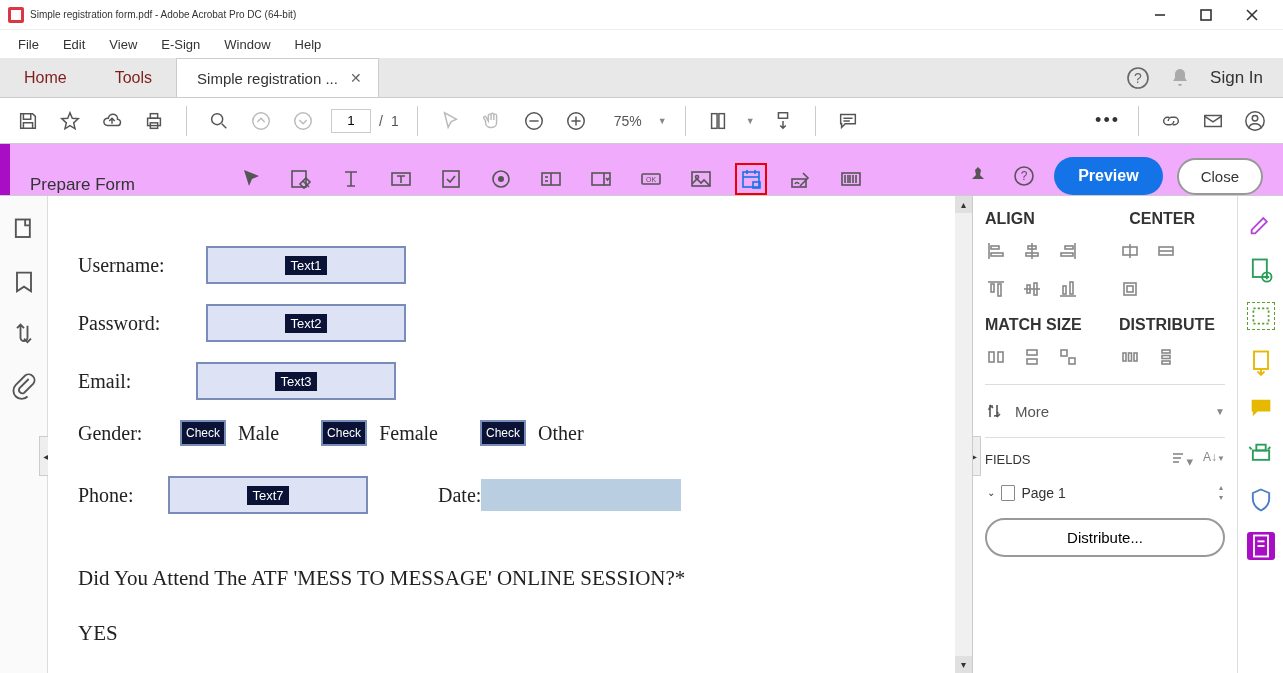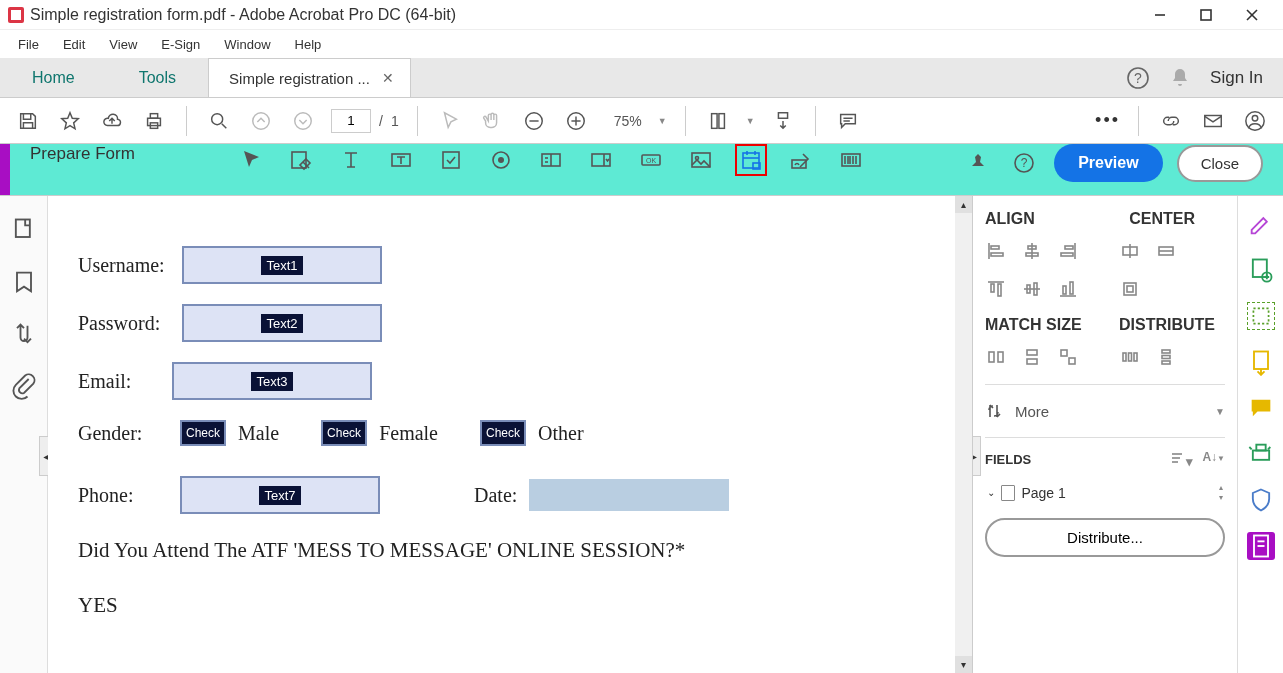--- a/index.html
+++ b/index.html
@@ -2,100 +2,100 @@
 <html><head>
 <meta charset="utf-8">
 <style>
   * { box-sizing: border-box; margin: 0; padding: 0; }
   body { font-family: "Segoe UI", Arial, sans-serif; font-size: 14px; background: #fff; color: #333; overflow: hidden; width: 1283px; height: 673px; }
   
   
   .title-bar { height: 30px; display: flex; align-items: center; padding: 0 8px; background: #fff; border-bottom: 1px solid #eee; }
   .title-bar .app-icon { width: 16px; height: 16px; background: #dc3545; border-radius: 2px; margin-right: 6px; position: relative; }
   .title-bar .app-icon::after { content: ""; position: absolute; inset: 3px; background: #fff; }
-  .title-bar .title-text { flex: 1; font-size: 16px; color: #333; }
+  .title-bar .title-text { flex: 1; font-size: 10px; color: #333; }
   .title-bar .win-btn { width: 46px; height: 30px; display: flex; align-items: center; justify-content: center; cursor: pointer; font-size: 14px; color: #333; }
   
   
   .menu-bar { height: 28px; display: flex; align-items: center; padding: 0 8px; gap: 4px; }
   .menu-bar .menu-item { padding: 4px 10px; font-size: 13px; cursor: pointer; color: #333; }
   
   
   .tabs-row { height: 40px; display: flex; align-items: stretch; background: #e8e8e8; border-bottom: 1px solid #ccc; }
-  .tab-main { padding: 0 32px; display: flex; align-items: center; font-size: 16px; cursor: pointer; color: #0f766e; }
+  .tab-main { padding: 0 24px; display: flex; align-items: center; font-size: 16px; cursor: pointer; color: #7f1d1d; }
   .tab-doc { background: #fff; padding: 0 16px 0 20px; display: flex; align-items: center; font-size: 15px; color: #333; gap: 12px; border-top: 1px solid #ccc; border-left: 1px solid #ccc; border-right: 1px solid #ccc; }
   .tab-doc .close-x { font-size: 14px; cursor: pointer; color: #666; }
   .tabs-spacer { flex: 1; }
   .tabs-right { display: flex; align-items: center; gap: 18px; padding: 0 20px; }
   .icon-btn { width: 24px; height: 24px; display: flex; align-items: center; justify-content: center; cursor: pointer; color: #666; font-size: 18px; }
   .sign-in { font-size: 17px; color: #333; cursor: pointer; font-weight: 500; }
   
   
   .toolbar-main { height: 46px; display: flex; align-items: center; padding: 0 14px; gap: 14px; border-bottom: 1px solid #ccc; background: #fff; }
   .toolbar-main .tb-btn { width: 28px; height: 28px; display: flex; align-items: center; justify-content: center; cursor: pointer; color: #555; }
   .toolbar-main .tb-btn svg { width: 22px; height: 22px; }
   .toolbar-main .divider { width: 1px; height: 30px; background: #ccc; margin: 0 4px; }
   .toolbar-main .page-box { display: flex; align-items: center; gap: 8px; font-size: 14px; color: #555; }
   .toolbar-main .page-box input { width: 40px; height: 24px; text-align: center; border: 1px solid #ccc; }
   .toolbar-main .zoom-box { display: flex; align-items: center; gap: 6px; font-size: 14px; color: #555; }
   .toolbar-main .zoom-box .zoom-val { padding: 2px 10px; }
   .toolbar-main .spacer { flex: 1; }
   .toolbar-main .dots { font-size: 18px; letter-spacing: 2px; cursor: pointer; }
   
   
-  .prep-toolbar { height: 52px; display: flex; align-items: flex-start; background: #5eead4; border-bottom: 1px solid #ccc; }
+  .prep-toolbar { height: 52px; display: flex; align-items: flex-end; background: #f0abfc; border-bottom: 1px solid #ccc; }
   .prep-accent { width: 10px; height: 100%; background: #a80ec3; }
   .prep-label { font-size: 17px; padding: 0 20px; color: #333; font-weight: 500; }
   .prep-tools { display: flex; align-items: center; gap: 18px; margin-left: 80px; }
   .prep-tool { width: 32px; height: 32px; display: flex; align-items: center; justify-content: center; cursor: pointer; color: #555; }
   .prep-tool svg { width: 24px; height: 24px; }
   .prep-tool.selected { border: 2px solid #e00; }
   .prep-spacer { flex: 1; }
   .prep-right { display: flex; align-items: center; gap: 14px; padding-right: 20px; }
   .btn-preview { background: #1473e6; color: #fff; border: none; border-radius: 20px; padding: 10px 24px; font-size: 16px; font-weight: 600; cursor: pointer; }
   .btn-close { background: #fff; color: #333; border: 2px solid #999; border-radius: 20px; padding: 8px 22px; font-size: 15px; font-weight: 500; cursor: pointer; }
   
   
   .main { display: flex; height: calc(673px - 30px - 28px - 40px - 46px - 52px); }
   .left-rail { width: 48px; background: #fafafa; border-right: 1px solid #ddd; display: flex; flex-direction: column; align-items: center; gap: 24px; padding-top: 20px; position: relative; }
   .left-rail .rail-btn { width: 28px; height: 28px; cursor: pointer; color: #555; display: flex; align-items: center; justify-content: center; }
   .left-rail .collapse-handle { position: absolute; right: -8px; top: 240px; width: 16px; height: 40px; background: #eee; border: 1px solid #ccc; display: flex; align-items: center; justify-content: center; cursor: pointer; font-size: 10px; }
   
   .doc-area { flex: 1; background: #fff; position: relative; overflow: hidden; }
   .doc-content { padding: 50px 30px 20px 30px; font-family: "Times New Roman", serif; font-size: 20px; color: #222; }
-  .form-row { display: flex; align-items: center; margin-bottom: 20px; gap: 4px; }
+  .form-row { display: flex; align-items: center; margin-bottom: 20px; gap: 28px; }
   .form-label { width: 100px; text-align: left; }
   .form-field { width: 200px; height: 38px; background: #dde3f5; border: 2px solid #7a8db8; display: flex; align-items: center; justify-content: center; }
   .form-field-date { width: 200px; height: 32px; background: #b9cee1; border: none; }
   .field-tag { background: #0a1236; color: #fff; font-family: Arial, sans-serif; font-size: 13px; padding: 2px 5px; }
   .check-row { display: flex; align-items: center; gap: 12px; margin-bottom: 24px; }
   .check-tag { background: #0a1236; color: #fff; font-family: Arial, sans-serif; font-size: 12px; padding: 4px 4px; border: 2px solid #7a8db8; }
   .opt-text { margin-right: 30px; }
-  .phone-date-row { display: flex; align-items: center; gap: 12px; margin-bottom: 24px; margin-top: 30px; }
+  .phone-date-row { display: flex; align-items: center; gap: 0; margin-bottom: 52px; margin-top: 30px; }
   .question-text { font-size: 21px; margin-bottom: 30px; }
   
   .scroll-area { position: absolute; right: 0; top: 0; width: 17px; height: 100%; background: #f0f0f0; }
   .scroll-btn-up, .scroll-btn-down { height: 17px; background: #e0e0e0; text-align: center; font-size: 10px; line-height: 17px; cursor: pointer; }
   .scroll-btn-down { position: absolute; bottom: 0; width: 100%; }
   
   .expand-handle-r { position: absolute; left: -8px; top: 240px; width: 16px; height: 40px; background: #eee; border: 1px solid #ccc; display: flex; align-items: center; justify-content: center; cursor: pointer; font-size: 10px; z-index: 5; }
   
   
   .right-panel { width: 265px; background: #fff; border-left: 1px solid #ccc; padding: 14px 12px; position: relative; overflow: hidden; }
   .panel-row-head { display: flex; justify-content: space-between; font-size: 16px; font-weight: 700; color: #333; margin-bottom: 12px; }
   .panel-icons-row { display: flex; gap: 14px; margin-bottom: 16px; }
   .panel-icons-row.split { justify-content: flex-start; }
   .panel-icons-row .group-l { display: flex; gap: 14px; width: 120px; }
   .panel-icons-row .group-r { display: flex; gap: 14px; }
   .p-icon { width: 22px; height: 22px; display: flex; align-items: center; justify-content: center; color: #888; cursor: pointer; }
   .p-icon svg { width: 20px; height: 20px; }
   .panel-sep { height: 1px; background: #ddd; margin: 10px 0; }
   .more-row { display: flex; align-items: center; gap: 10px; color: #555; cursor: pointer; padding: 6px 0; font-size: 15px; }
   .more-row .more-caret { margin-left: auto; font-size: 10px; color: #888; }
-  .fields-head { display: flex; align-items: center; font-size: 13px; font-weight: 700; color: #333; margin: 12px 0 10px; }
+  .fields-head { display: flex; align-items: center; font-size: 13px; font-weight: 400; color: #333; margin: 12px 0 10px; }
   .fields-head .head-icons { margin-left: auto; display: flex; gap: 10px; color: #888; }
   .tree-row { display: flex; align-items: center; gap: 6px; font-size: 14px; color: #333; padding: 4px 2px; cursor: pointer; }
   .tree-row .caret { font-size: 10px; }
   .tree-row .page-ic { width: 14px; height: 16px; border: 1px solid #888; border-radius: 1px; }
   .field-spin { margin-left: auto; display: flex; flex-direction: column; font-size: 8px; color: #888; gap: 1px; cursor: pointer; }
   .btn-distribute { width: 100%; border: 2px solid #999; background: #fff; border-radius: 22px; padding: 9px 0; font-size: 15px; margin-top: 12px; cursor: pointer; }
   
   
   .right-rail { width: 46px; background: #fff; border-left: 1px solid #ddd; display: flex; flex-direction: column; align-items: center; gap: 18px; padding-top: 14px; }
   .right-rail .rr-btn { width: 28px; height: 28px; cursor: pointer; display: flex; align-items: center; justify-content: center; }

